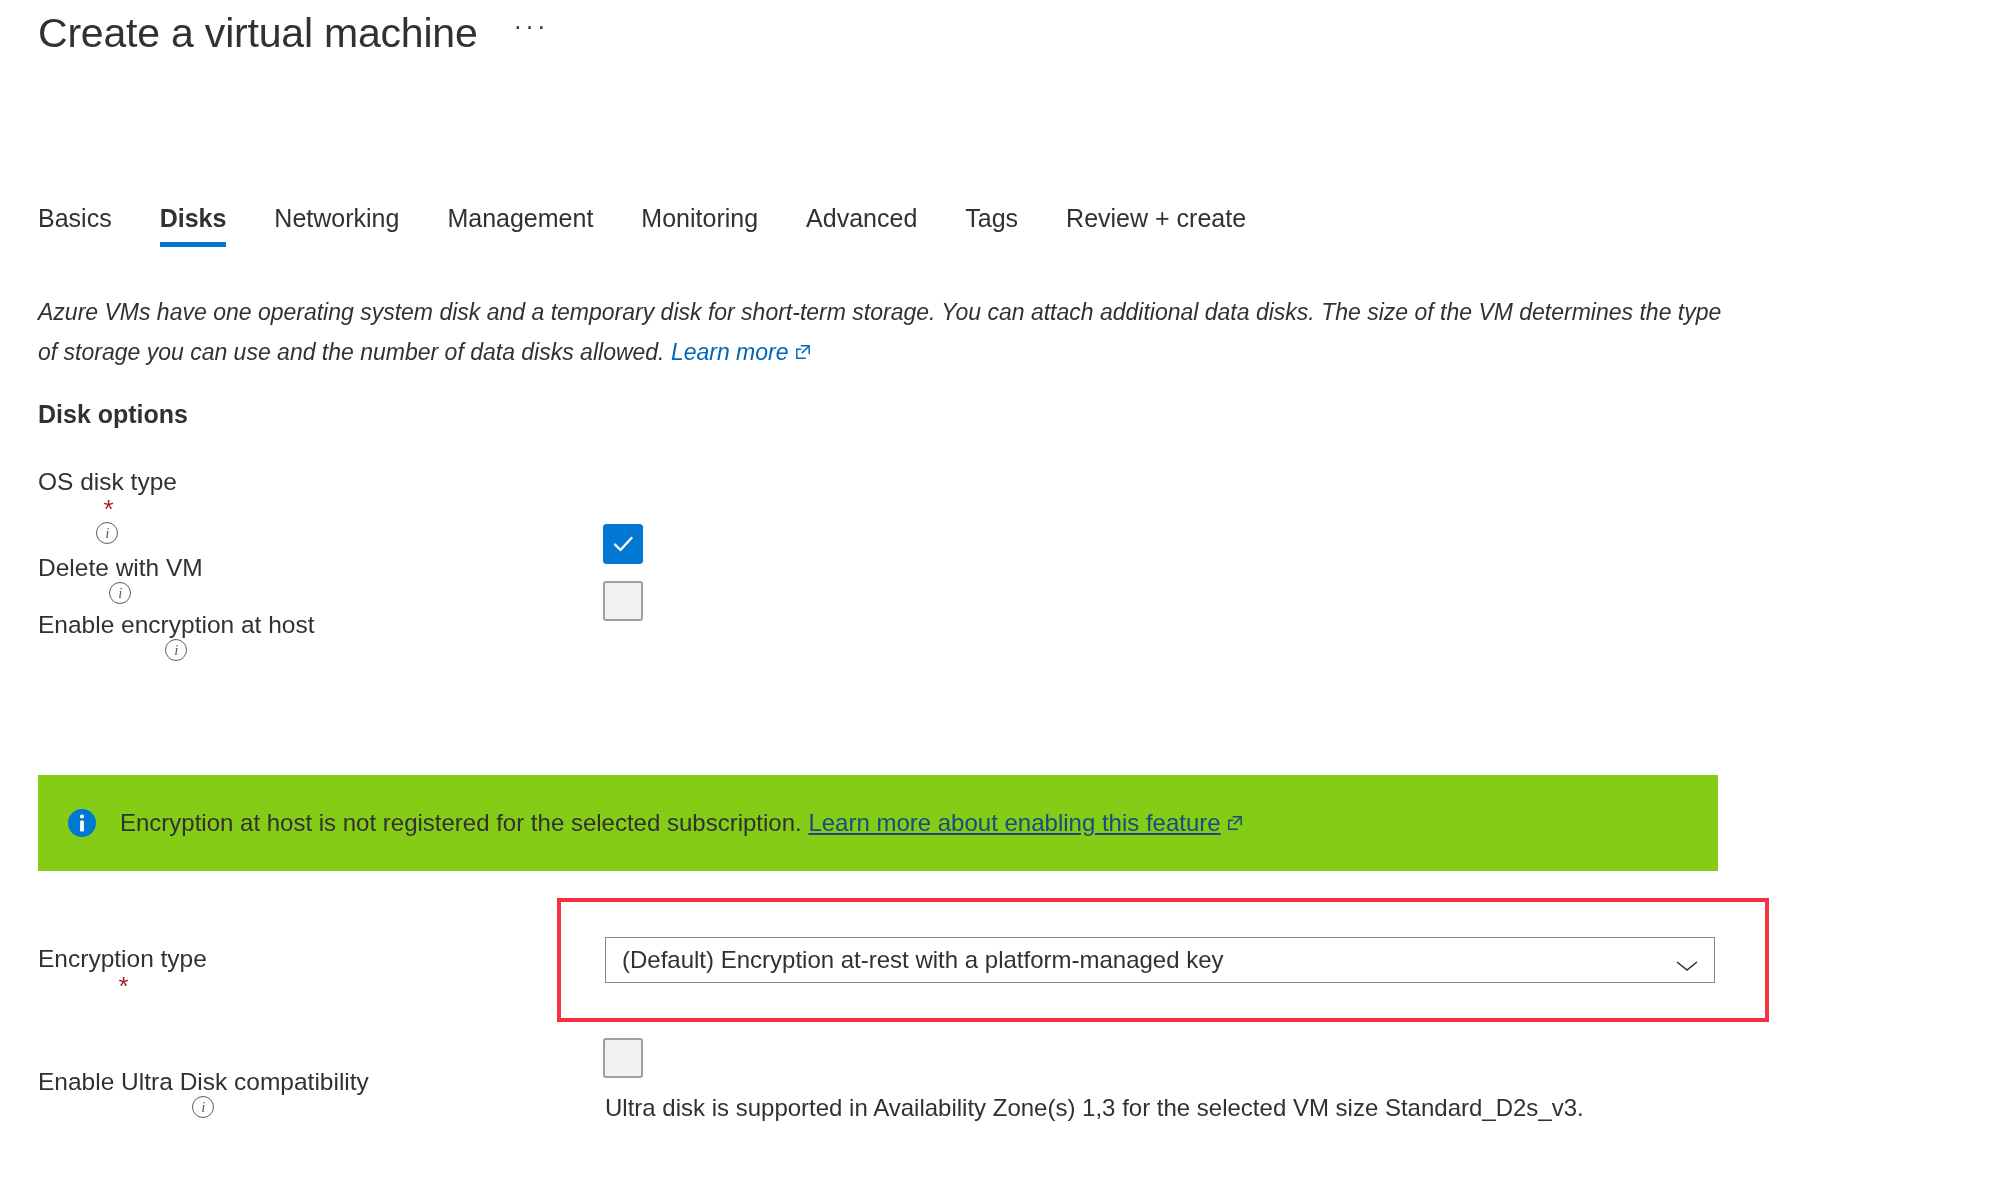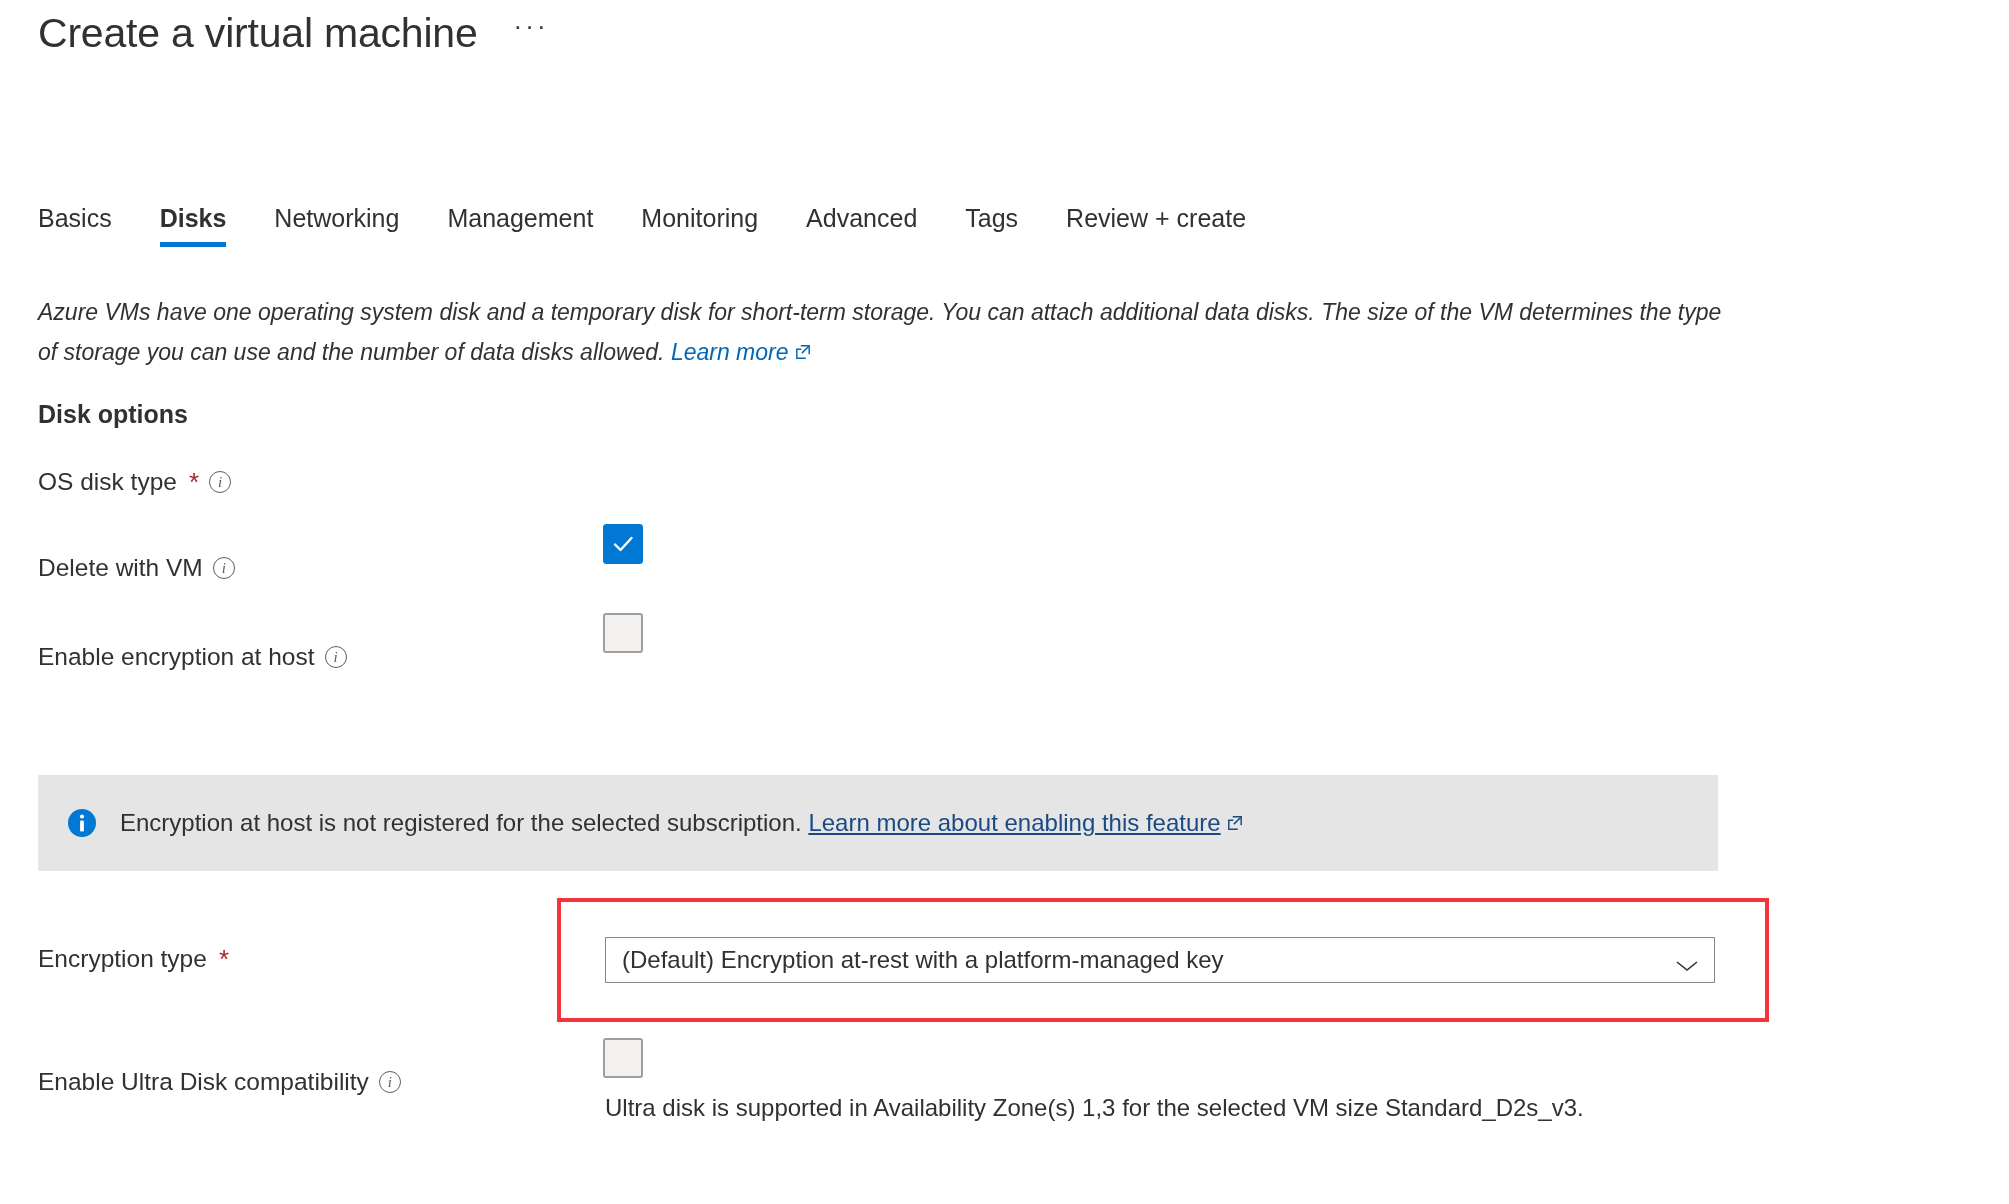--- a/index.html
+++ b/index.html
@@ -124,22 +124,22 @@
     display: flex;
     align-items: flex-start;
   }
   .label {
     position: absolute;
     left: 38px;
     font-size: 24.5px;
     color: #323130;
     display: flex;
     align-items: center;
-    gap: 10px;
-    white-space: nowrap;
+    white-space: nowrap;
+    flex-direction: column;
   }
   .req {
     color: #a4262c;
     font-size: 26px;
     line-height: 1;
     margin-left: 2px;
   }
   .info-circle {
     display: inline-flex;
     align-items: center;
@@ -202,21 +202,21 @@
   }
   .check-mark { width: 26px; height: 26px; }
 
   
   .banner {
     position: absolute;
     left: 38px;
     top: 775px;
     width: 1680px;
     height: 96px;
-    background: #e5e5e5;
+    background: #84cc16;
     display: flex;
     align-items: center;
     padding: 0 28px;
     gap: 22px;
   }
   .banner-icon {
     width: 32px;
     height: 32px;
     flex: none;
   }
@@ -315,21 +315,21 @@
       <span>Delete with VM</span>
       <span class="info-circle">i</span>
     </div>
     <div class="cbx checked" style="top:-24px;">
       <span class="check-mark"><svg viewBox="0 0 26 26" width="26" height="26">
             <path d="M5 13.5 L10.5 19 L21.5 7" fill="none" stroke="#ffffff" stroke-width="2.4" stroke-linecap="round" stroke-linejoin="round"></path>
           </svg></span>
     </div>
   </div>
 
-  <div class="row" style="top:637px; height:46px;padding-left:13px;">
+  <div class="row" style="top:605px; height:46px;padding-left:13px;">
     <div class="label" style="top:6px;">
       <span>Enable encryption at host</span>
       <span class="info-circle">i</span>
     </div>
     <div class="cbx unchecked" style="top:-24px;"></div>
   </div>
 
   <div class="row" style="top:937px; height:46px;text-align:center;">
     <div class="label" style="top:8px;">
       <span>Encryption type</span>

